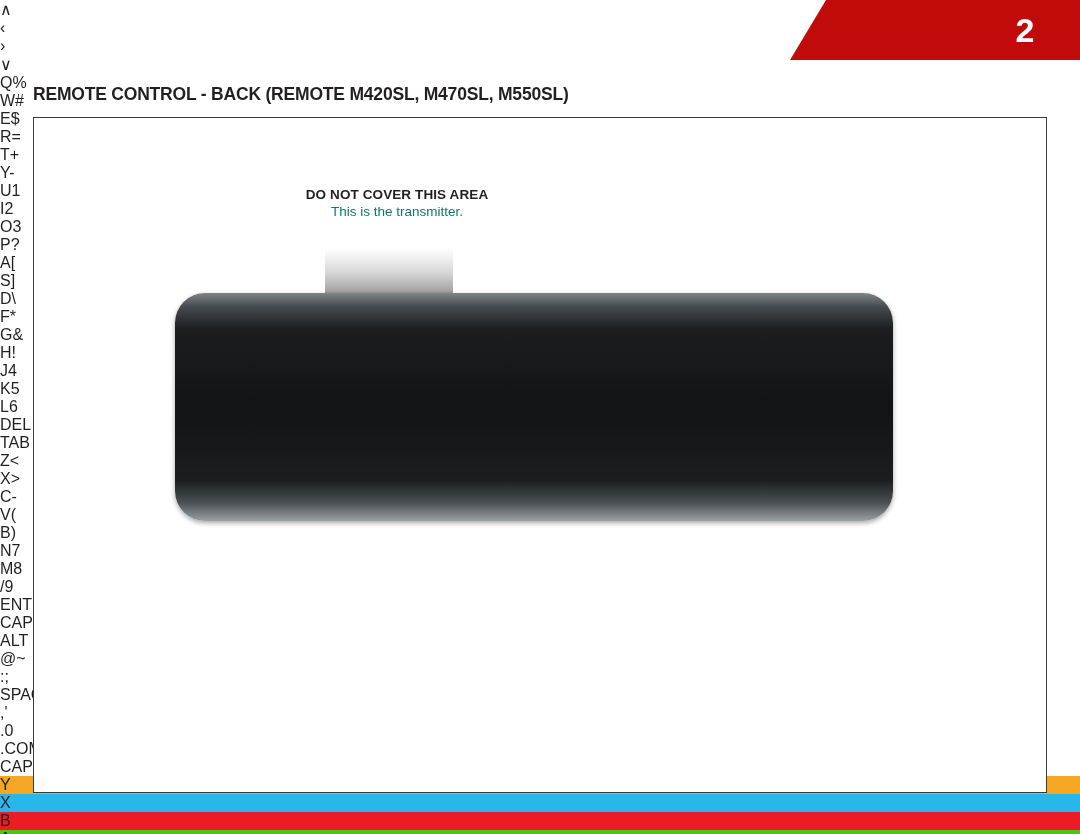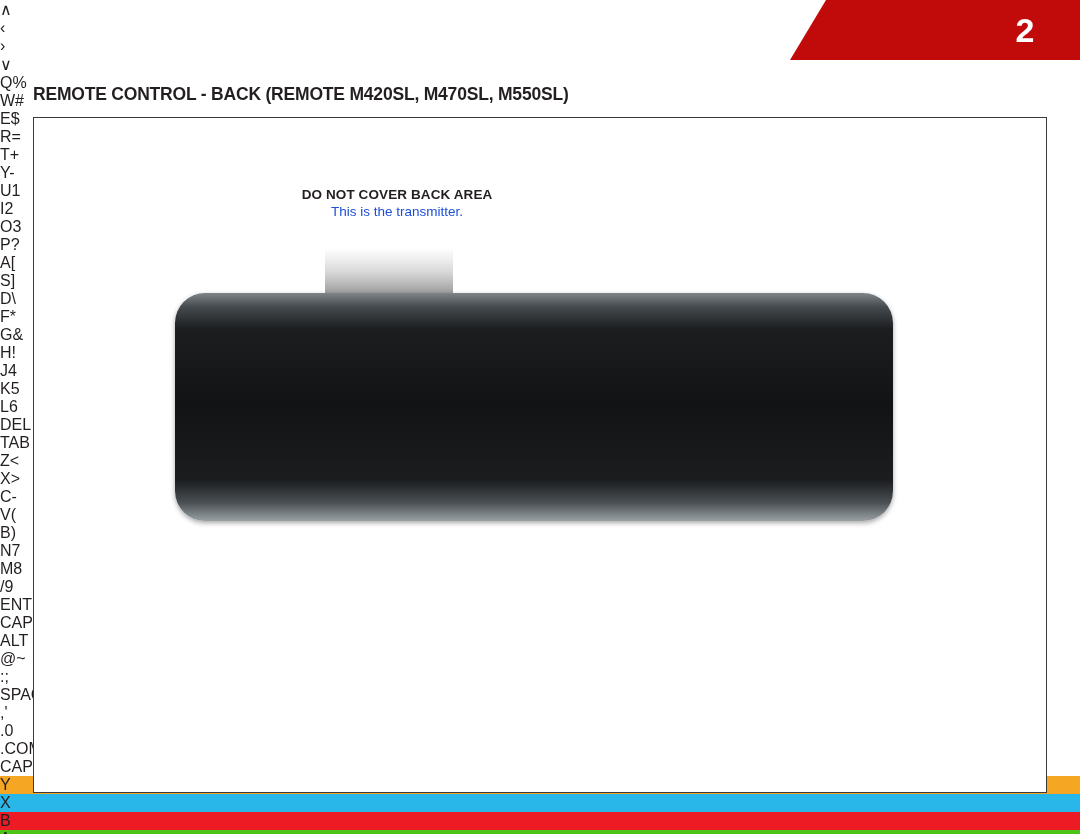--- a/index.html
+++ b/index.html
@@ -33,21 +33,21 @@
   }
   
   .transmitter-callout{
     position:absolute;left:242px;top:186px;width:310px;text-align:center;
   }
   .callout-head{
     font-size:13.5px;font-weight:bold;letter-spacing:0.1px;color:#231f20;
     line-height:17px;
   }
   .callout-body{
-    font-size:13.5px;color:#1d4ed8;line-height:17px;font-weight:normal;
+    font-size:13.5px;color:#0f766e;line-height:17px;font-weight:normal;
   }
   
   .transmitter-strip{
     position:absolute;left:325px;top:248px;width:128px;height:50px;
     background:linear-gradient(to bottom,#ffffff 0%, #f2f2f2 18%, #d8d8d8 48%, #b8b8b8 72%, #9a9a9a 92%, #8e8e8e 100%);
   }
   
   .remote-outer{
     position:absolute;left:175px;top:293px;width:718px;height:228px;
     border-radius:30px;
@@ -176,21 +176,21 @@
 <body>
 
 <div class="chapter-tab"></div>
 <div class="chapter-num">2</div>
 
 <div class="section-title">REMOTE CONTROL - BACK (REMOTE M420SL, M470SL, M550SL)</div>
 
 <div class="panel"></div>
 
 <div class="transmitter-callout">
-  <div class="callout-head">DO NOT COVER BACK AREA</div>
+  <div class="callout-head">DO NOT COVER THIS AREA</div>
   <div class="callout-body">This is the transmitter.</div>
 </div>
 
 <div class="transmitter-strip"></div>
 
 <div class="remote-outer">
   <div class="remote-inner"></div>
 </div>
 
 <div class="arrow-pad" id="arrow-pad">

